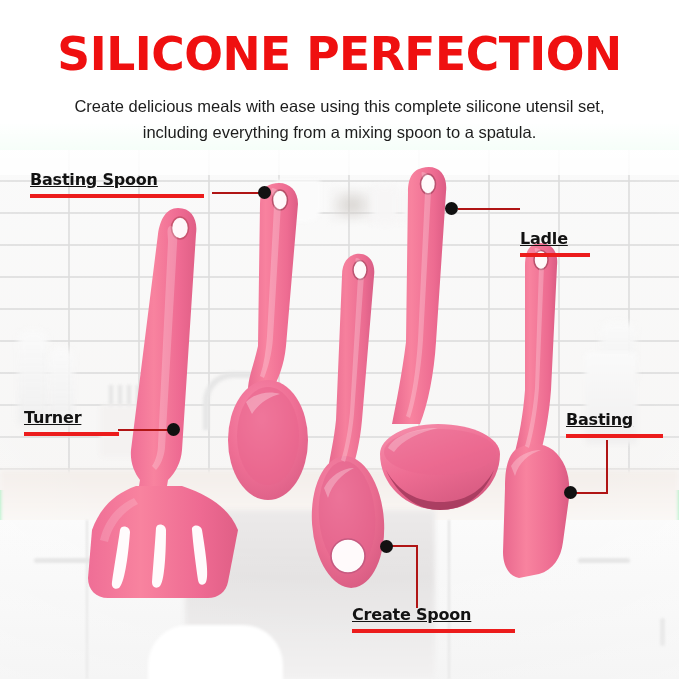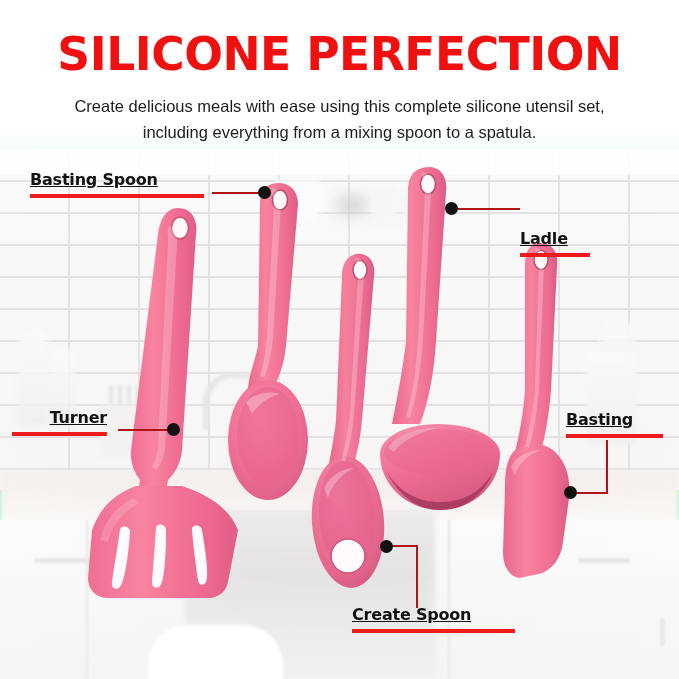--- a/index.html
+++ b/index.html
@@ -391,21 +391,21 @@
 
   <div class="callout" style="left:520px; top:196px;margin-top:33px;">
     <div class="lbl">Ladle</div>
     <div class="rule" style="width:70px;"></div>
   </div>
   <div class="leader" style="left:445px; top:202px; width:80px; height:16px;">
     <div class="ln h" style="left:13px; top:6px; width:62px;"></div>
     <div class="dot" style="left:0; top:0;"></div>
   </div>
 
-  <div class="callout" style="left:12px; top:408px;text-align:right;">
+  <div class="callout" style="left:24px; top:408px;">
     <div class="lbl">Turner</div>
     <div class="rule" style="width:95px;"></div>
   </div>
   <div class="leader" style="left:118px; top:423px; width:80px; height:16px;">
     <div class="ln h" style="left:0; top:6px; width:52px;"></div>
     <div class="dot" style="left:49px; top:0;"></div>
   </div>
 
   <div class="callout" style="left:566px; top:410px;">
     <div class="lbl">Basting</div>

